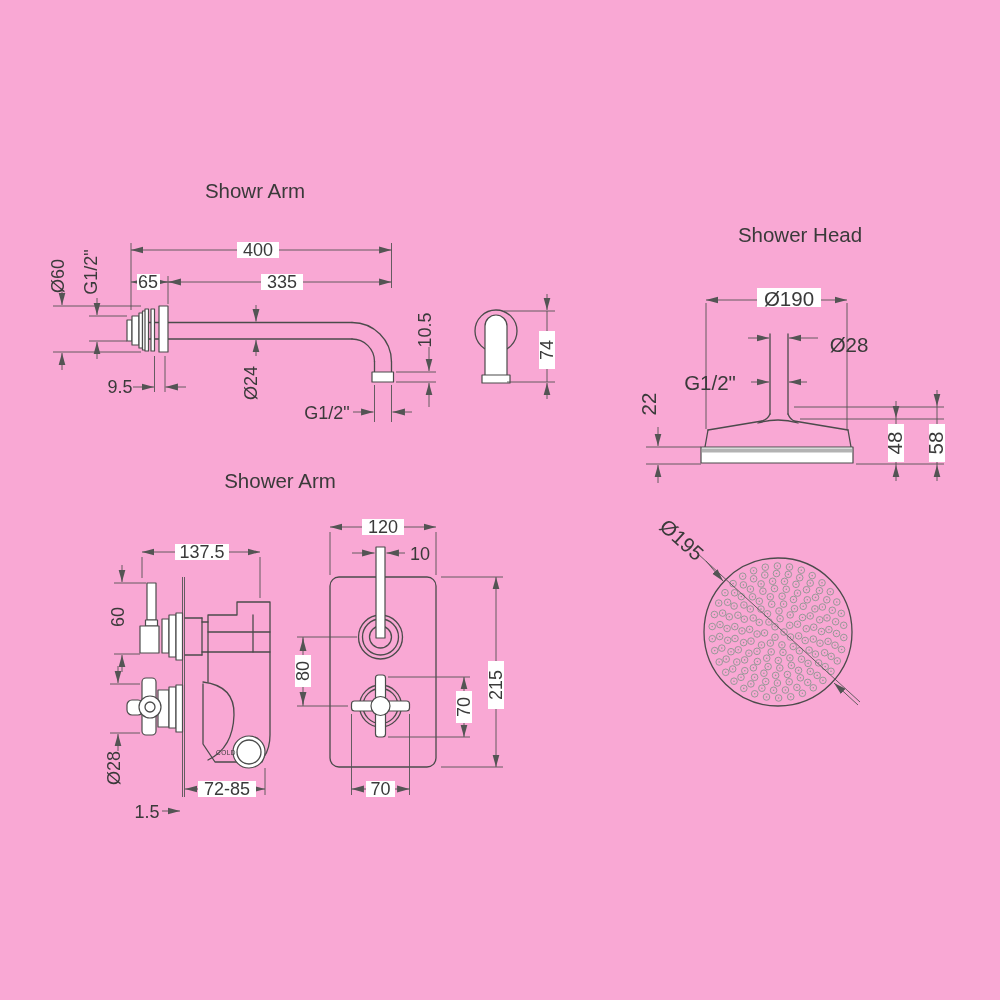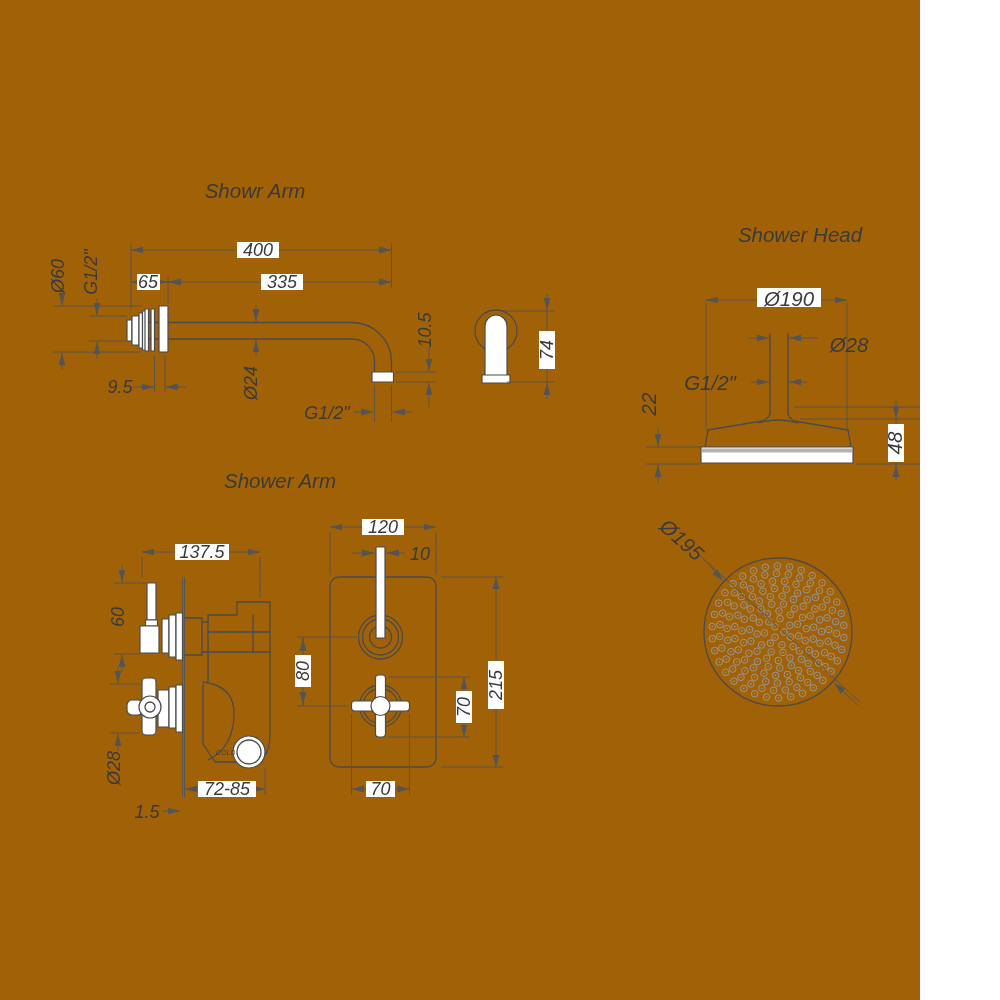--- a/index.html
+++ b/index.html
@@ -1,16 +1,16 @@
 <!DOCTYPE html>
 <html><head>
 <meta charset="utf-8">
 <style>
   html,body{margin:0;padding:0;background:#fff;}
-  #stage{position:relative;width:920px;height:1000px;background:#a16207;overflow:hidden;font-style:italic;}
+  #stage{position:relative;width:1000px;height:1000px;background:#f9a8d4;overflow:hidden;}
   svg{display:block;}
   svg text{font-family:"Liberation Sans",sans-serif;fill:#3a3a3a;}
   .title{font-size:20.5px;}
   .dim{font-size:18px;}
   .dimlg{font-size:20.5px;}
   .tiny{font-size:6.5px;letter-spacing:.5px;}
   .obj{stroke:#4b4b4b;stroke-width:1.3;fill:none;stroke-linejoin:round;stroke-linecap:round;}
   .objf{stroke:#4b4b4b;stroke-width:1.2;fill:#ffffff;stroke-linejoin:round;}
   .dml{stroke:#545454;stroke-width:0.9;fill:none;}
   .bg{fill:#ffffff;stroke:none;}

